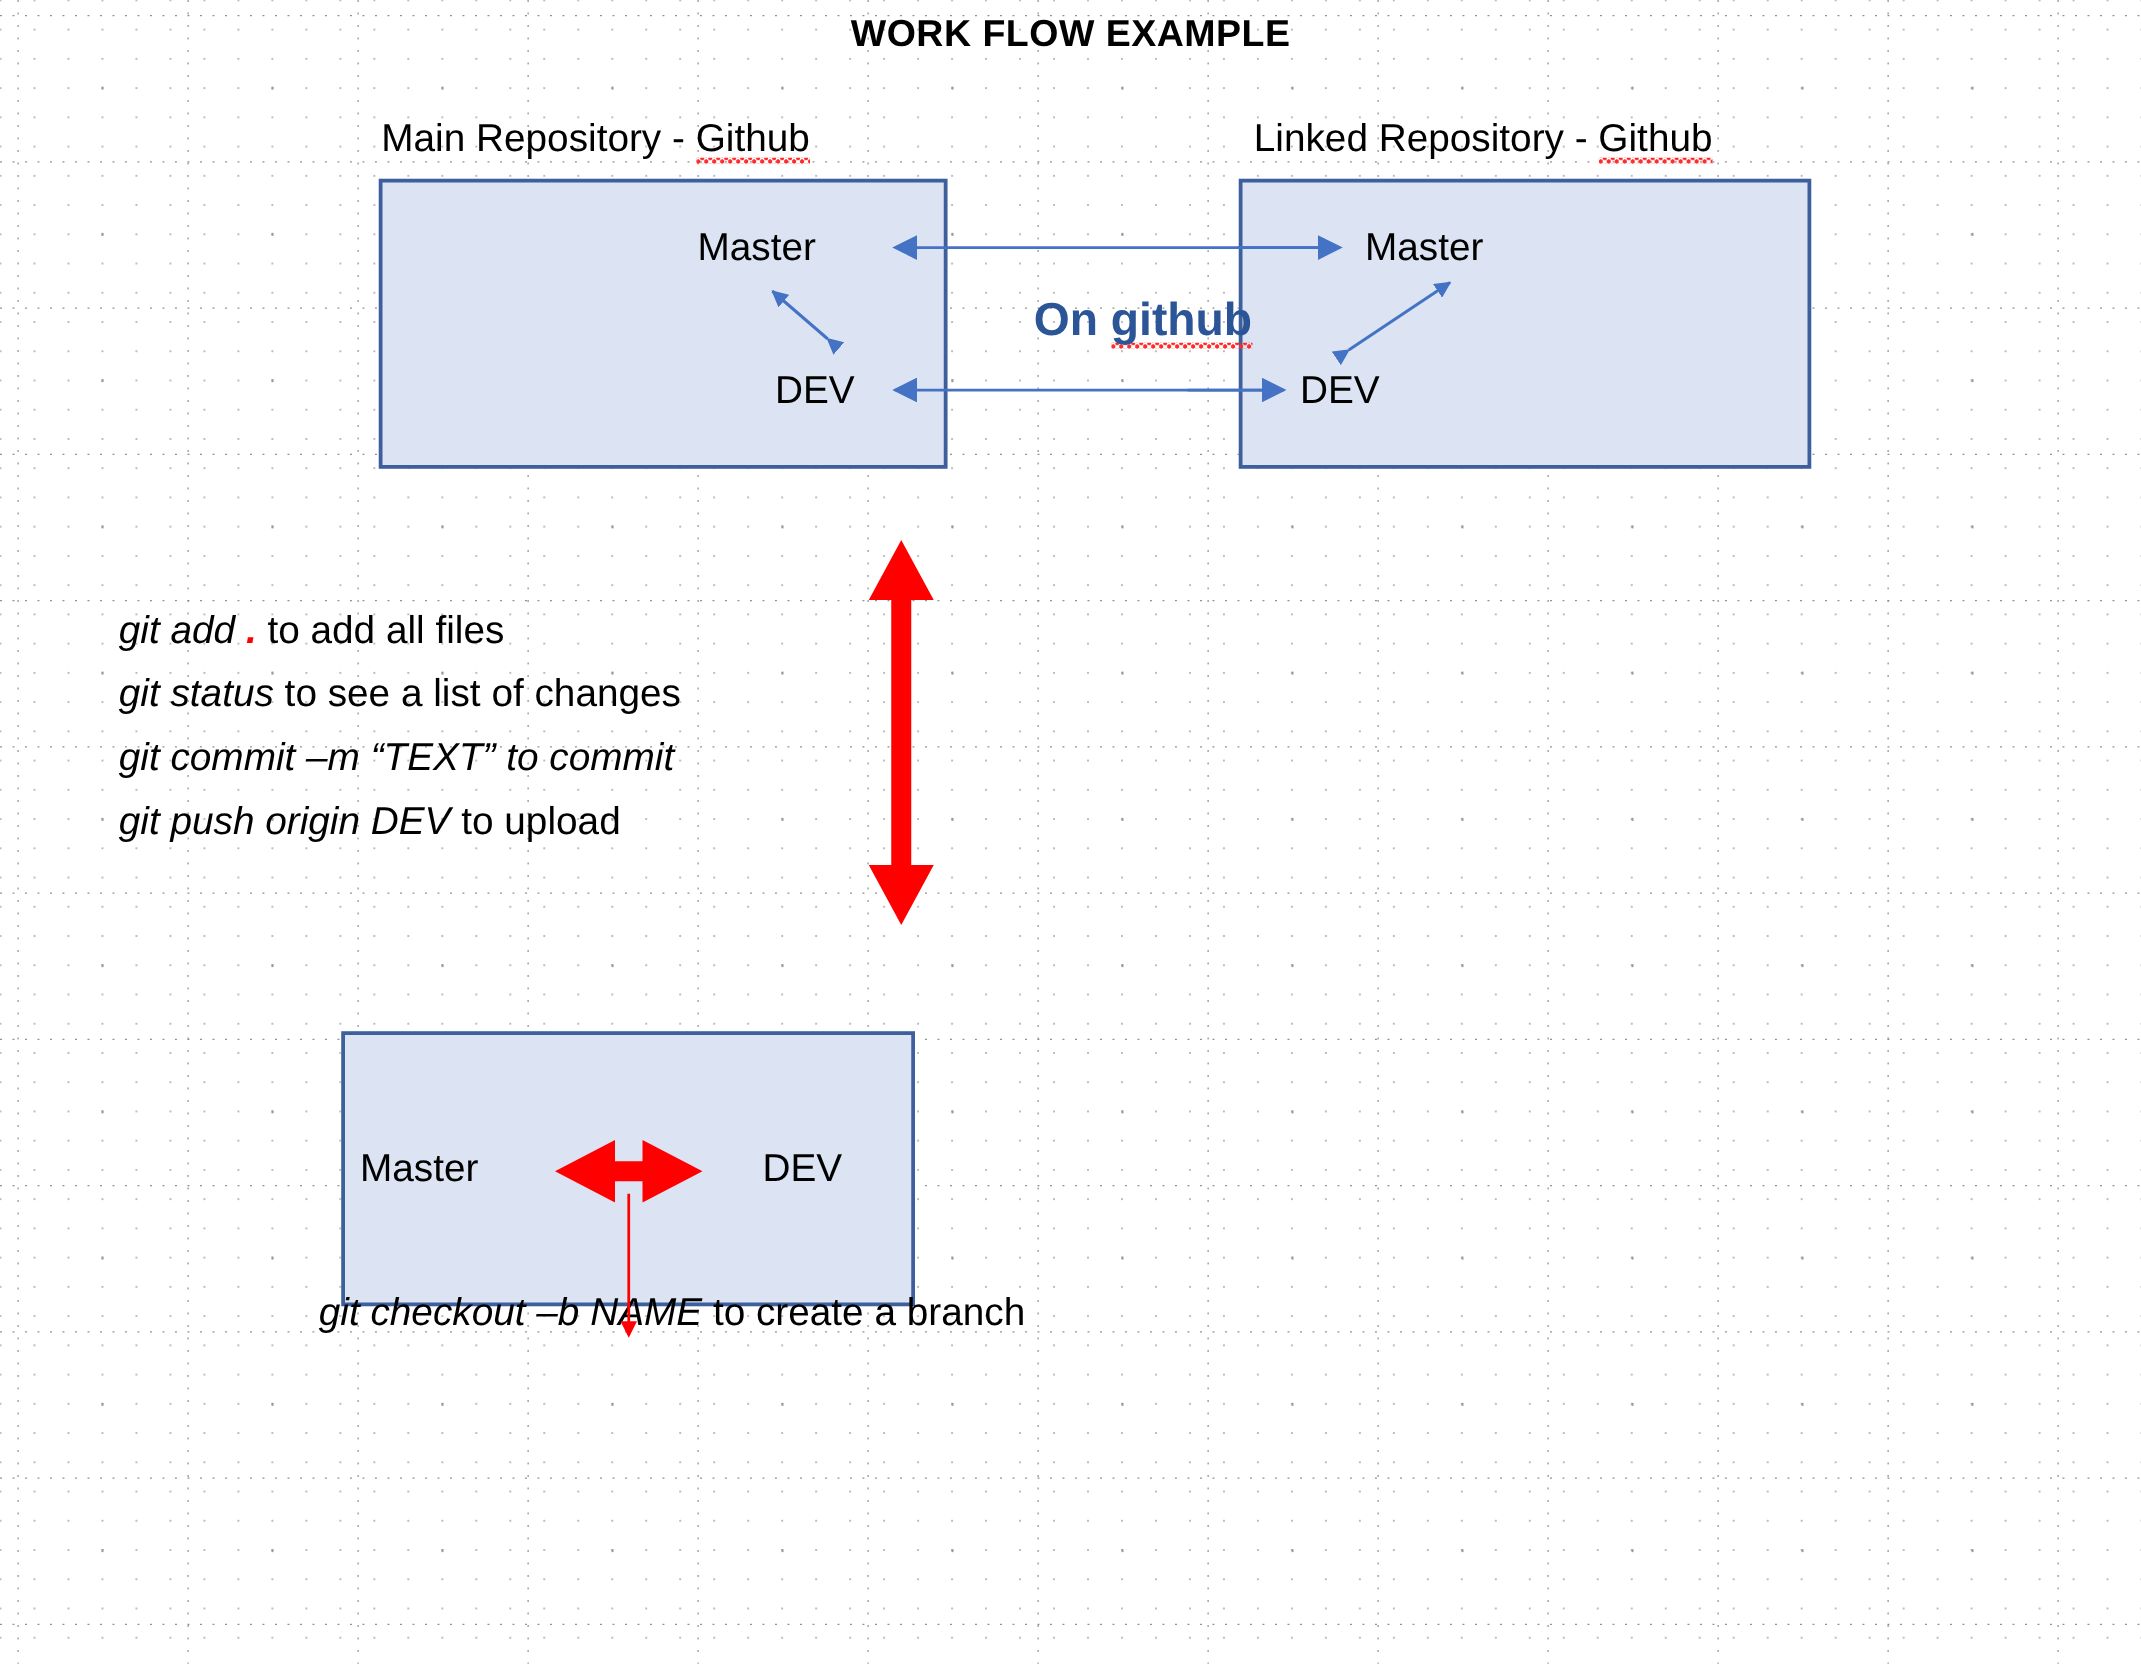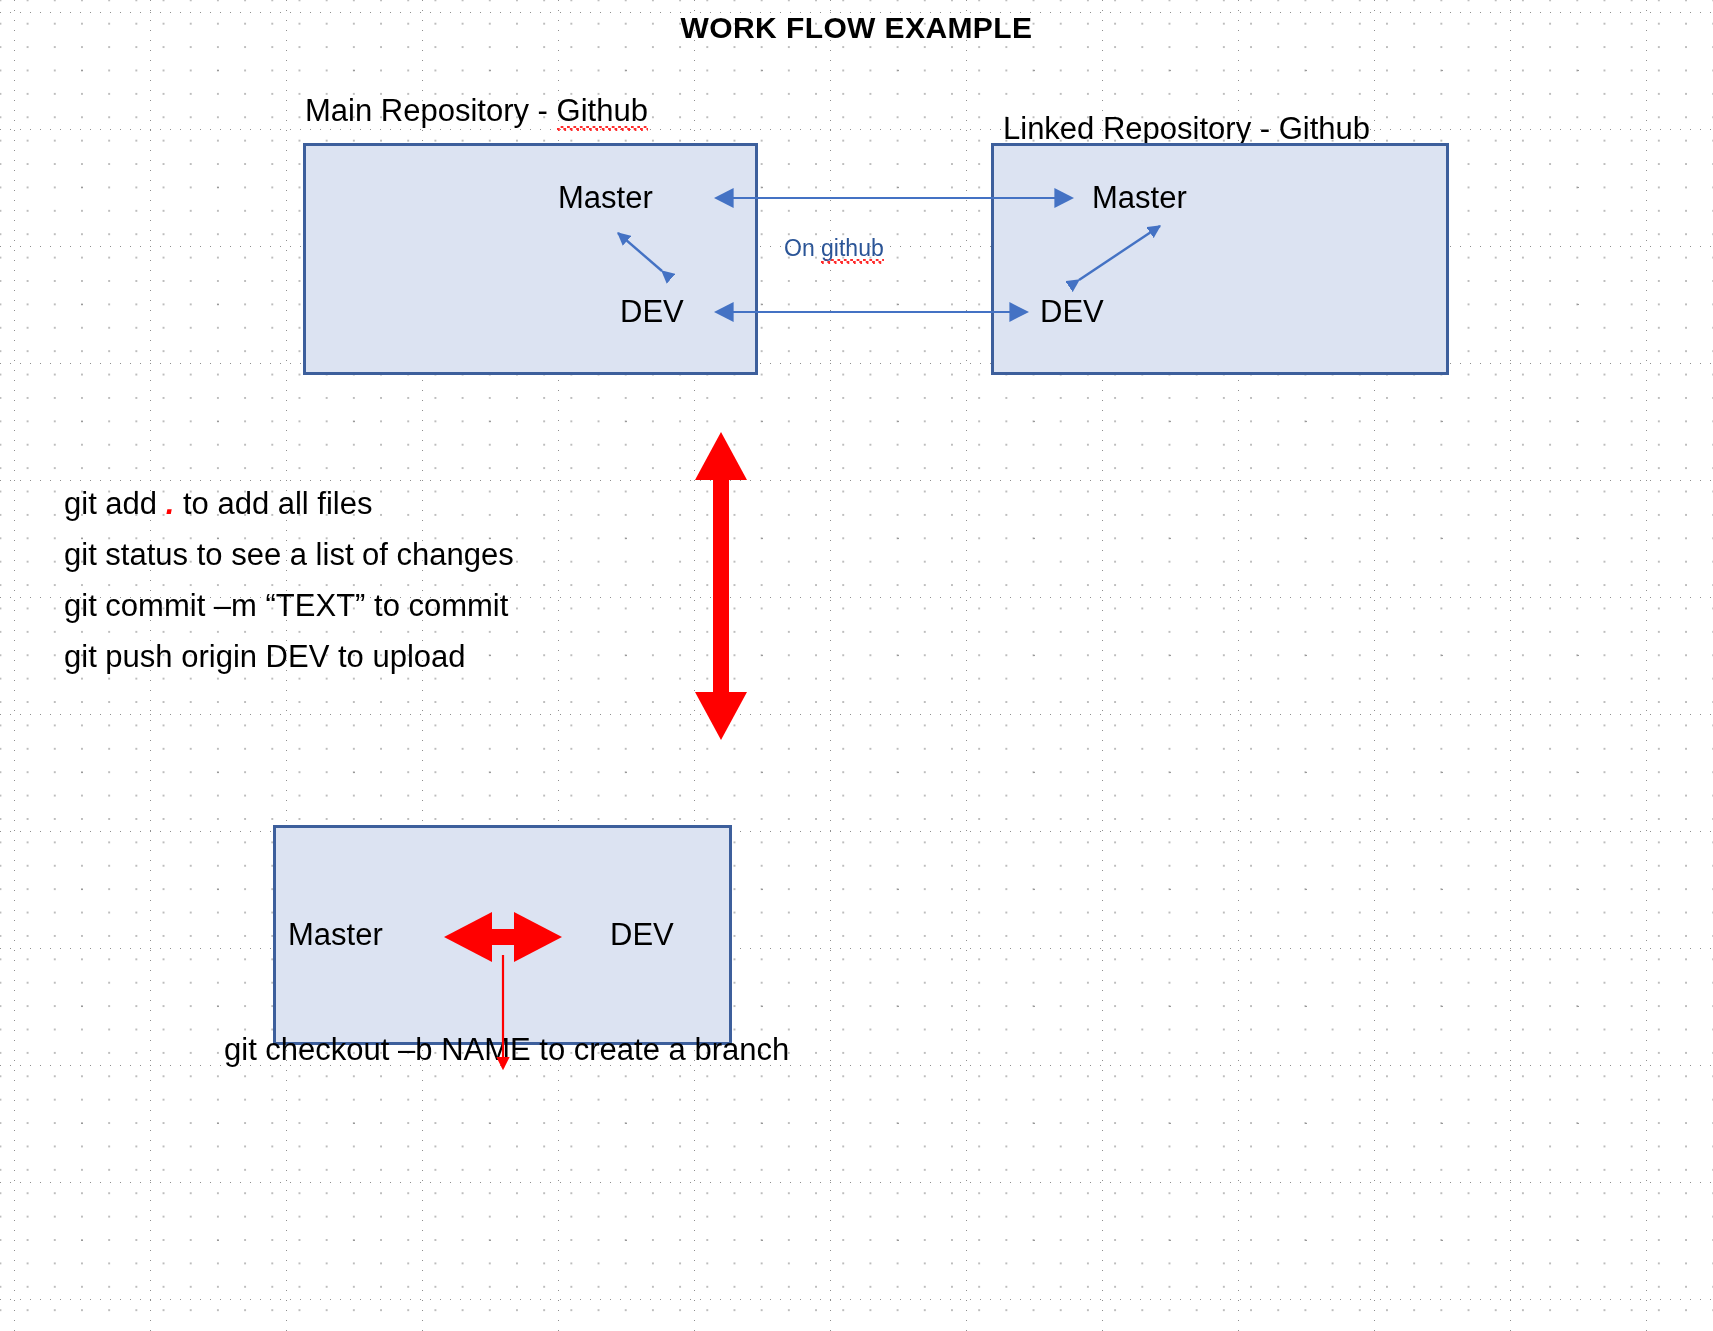--- a/index.html
+++ b/index.html
@@ -67,28 +67,28 @@
     box-sizing:border-box;
   }
 
   .branch-label{
     position:absolute;
     font-size:31px;color:#000;white-space:nowrap;text-align:center;
   }
 
   .on-github{
     position:absolute;
-    font-size:23px;font-weight:normal;color:#2b5597;white-space:nowrap;
+    font-size:37px;font-weight:bold;color:#2b5597;white-space:nowrap;margin-left:43px;
   }
 
   .cmd-block{
     position:absolute;
     font-size:31px;color:#000;line-height:51px;white-space:nowrap;
   }
-  .cmd-block .it{}
+  .cmd-block .it{font-style:italic;margin-left:31px;}
   .cmd-block .reddot{color:#ff0000;font-weight:bold;font-style:italic;}
 
   svg.overlay{position:absolute;left:0;top:0;width:1713px;height:1331px;overflow:visible;}
 </style>
 </head>
 <body>
 
 <div id="grid-layer"></div>
 <div id="grid-major">
   <div class="gl-h" style="top:12px"></div>
@@ -125,21 +125,21 @@
   <div class="repo-caption" style="left:305px;top:93px;">
     <span>Main Repository - </span><span class="squiggle">Github</span>
   </div>
 
   <div class="repo-box" style="left:303px;top:143px;width:455px;height:232px;"></div>
 
   <div class="branch-label" style="left:558px;top:180px;">Master</div>
 
   <div class="branch-label" style="left:620px;top:294px;">DEV</div>
 
-  <div class="repo-caption" style="left:1003px;top:111px;text-align:center;">
+  <div class="repo-caption" style="left:1003px;top:93px;text-align:center;">
     <span>Linked Repository - </span><span class="squiggle">Github</span>
   </div>
 
   <div class="repo-box" style="left:991px;top:143px;width:458px;height:232px;"></div>
 
   <div class="branch-label" style="left:1092px;top:180px;">Master</div>
 
   <div class="branch-label" style="left:1040px;top:294px;">DEV</div>
 
   <div class="on-github" style="left:784px;top:235px;">

